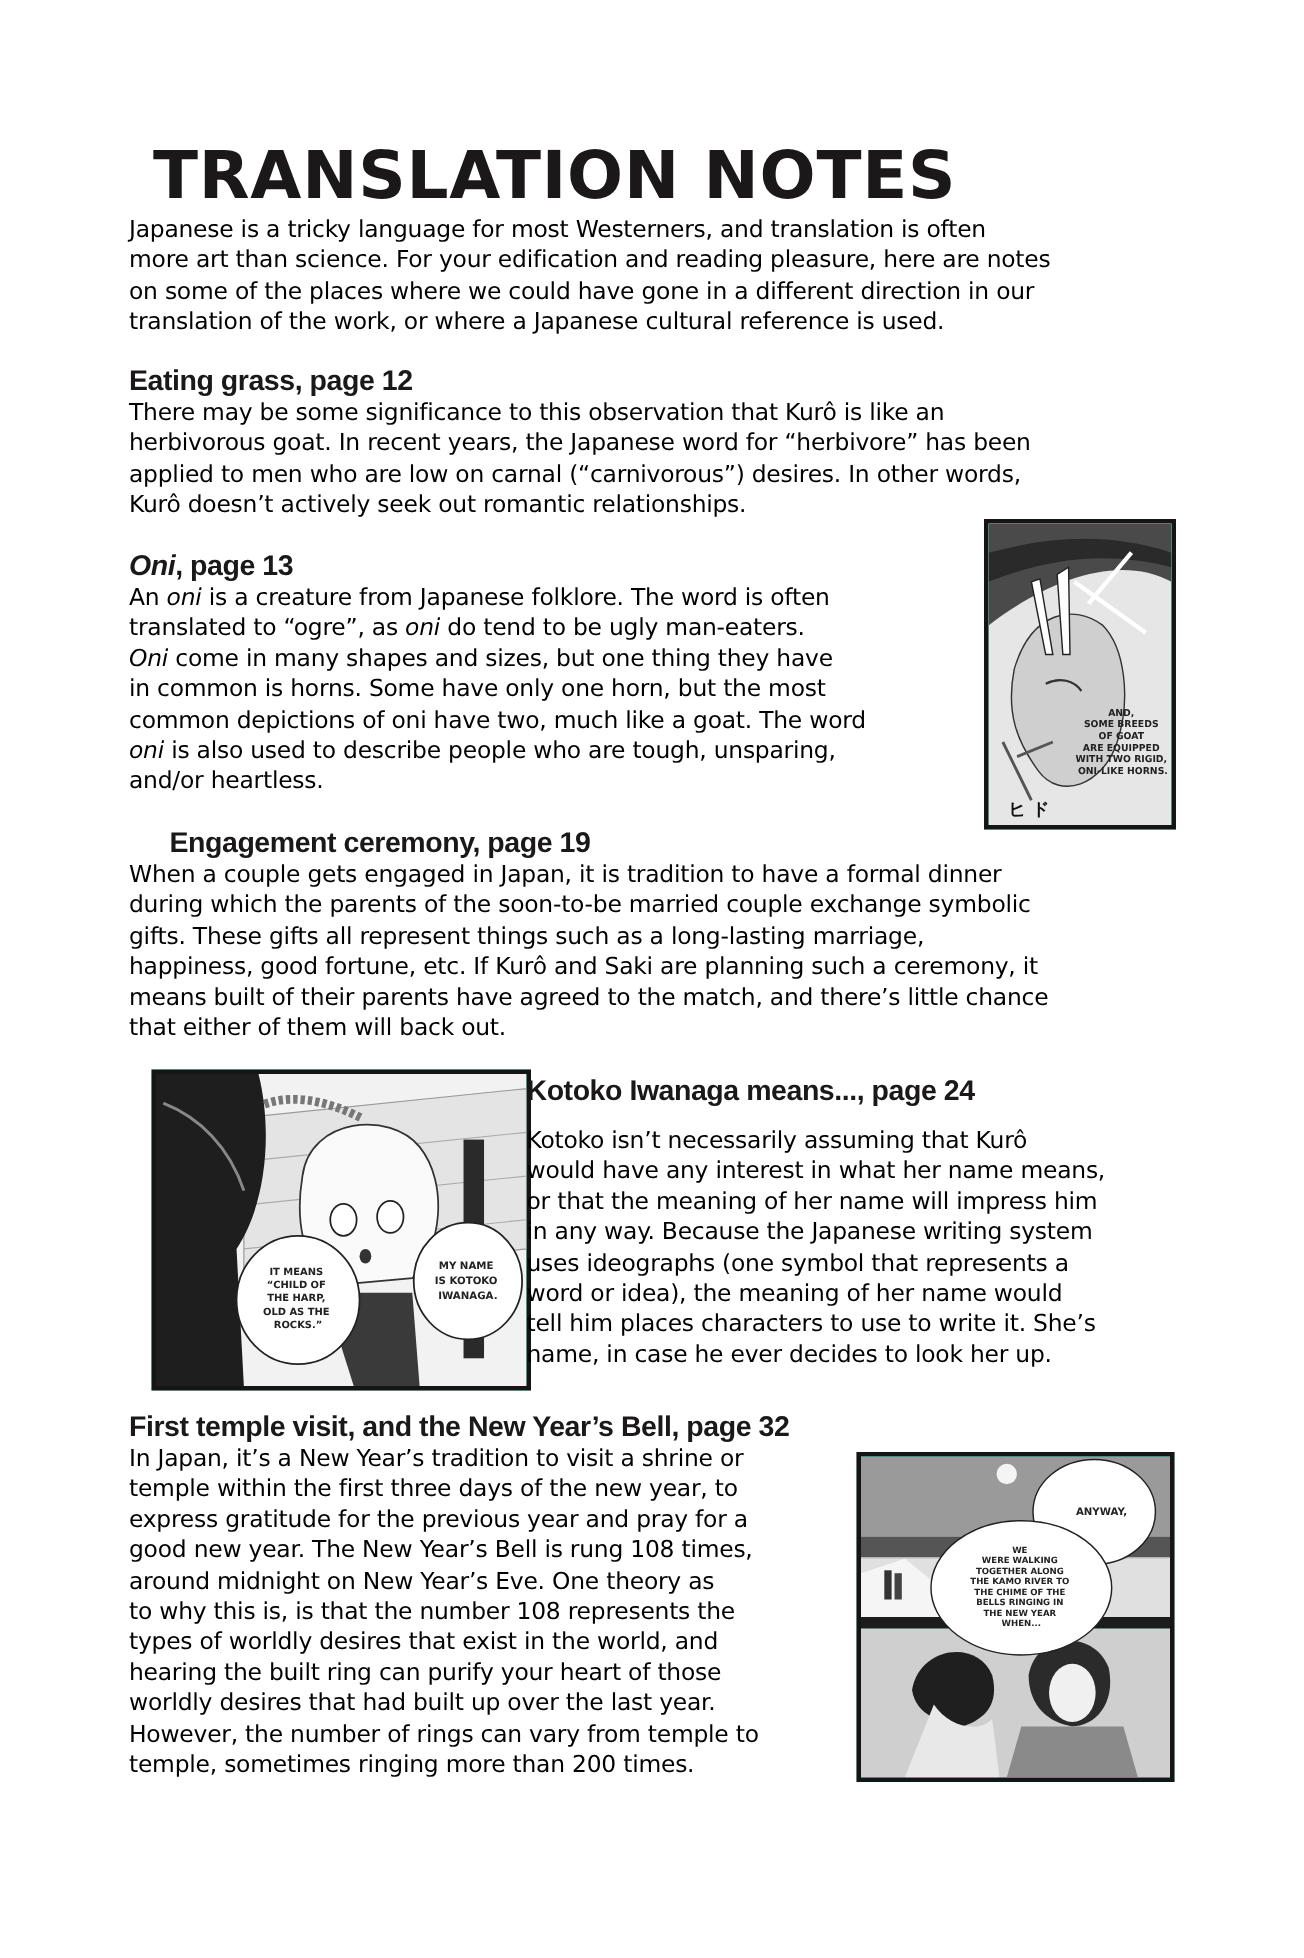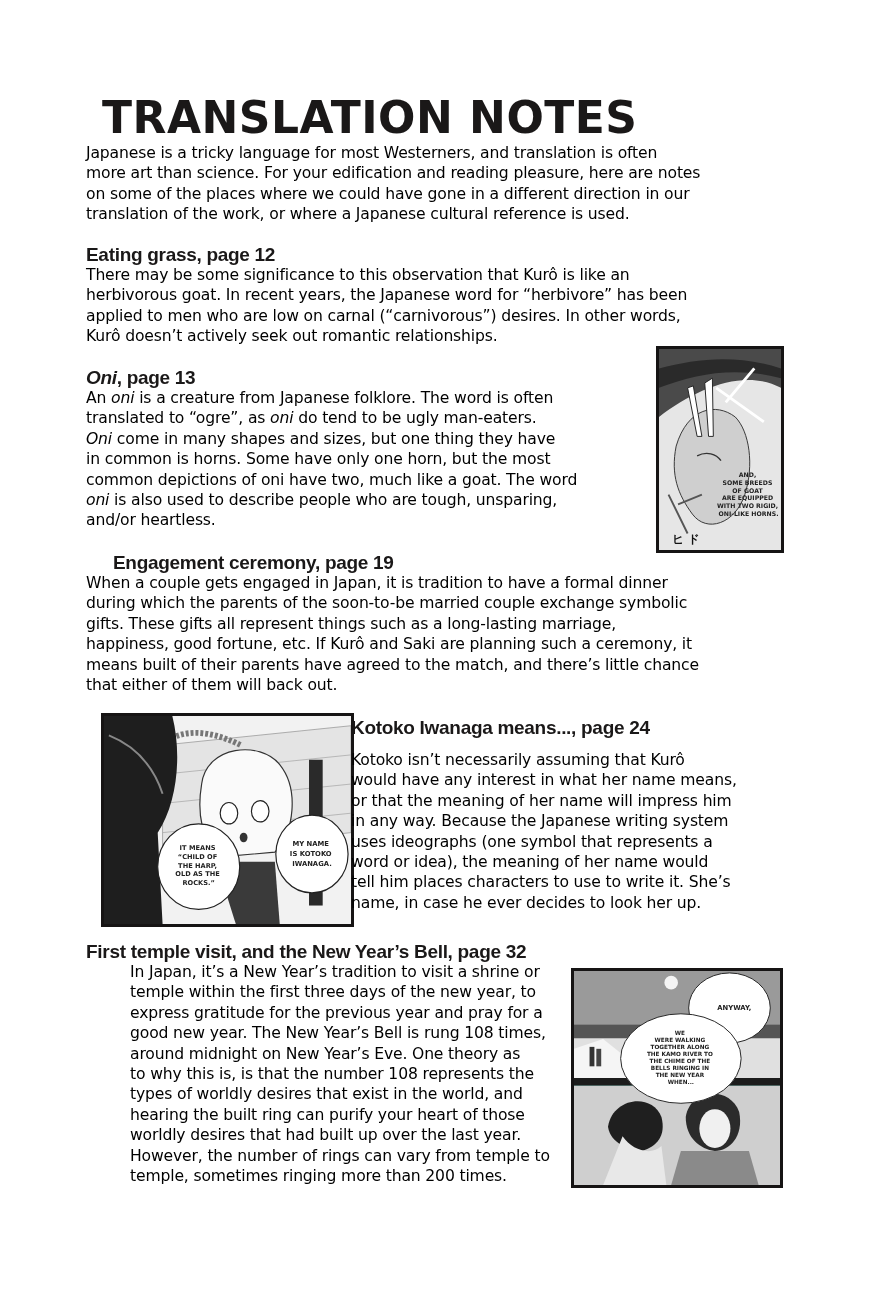--- a/index.html
+++ b/index.html
@@ -113,21 +113,21 @@
   <span class="line">would have any interest in what her name means,</span>
   <span class="line">or that the meaning of her name will impress him</span>
   <span class="line">in any way. Because the Japanese writing system</span>
   <span class="line">uses ideographs (one symbol that represents a</span>
   <span class="line">word or idea), the meaning of her name would</span>
   <span class="line">tell him places characters to use to write it. She’s</span>
   <span class="line">name, in case he ever decides to look her up.</span>
 </div>
 
 <h2 class="head" style="left:86px; top:940px;">First temple visit, and the New Year’s Bell, page 32</h2>
-<div class="para" style="left:86px; top:962px; width:480px;margin-left:44px;">
+<div class="para" style="left:86px; top:962px; width:480px;">
   <span class="line">In Japan, it’s a New Year’s tradition to visit a shrine or</span>
   <span class="line">temple within the first three days of the new year, to</span>
   <span class="line">express gratitude for the previous year and pray for a</span>
   <span class="line">good new year. The New Year’s Bell is rung 108 times,</span>
   <span class="line">around midnight on New Year’s Eve. One theory as</span>
   <span class="line">to why this is, is that the number 108 represents the</span>
   <span class="line">types of worldly desires that exist in the world, and</span>
   <span class="line">hearing the built ring can purify your heart of those</span>
   <span class="line">worldly desires that had built up over the last year.</span>
   <span class="line">However, the number of rings can vary from temple to</span>

